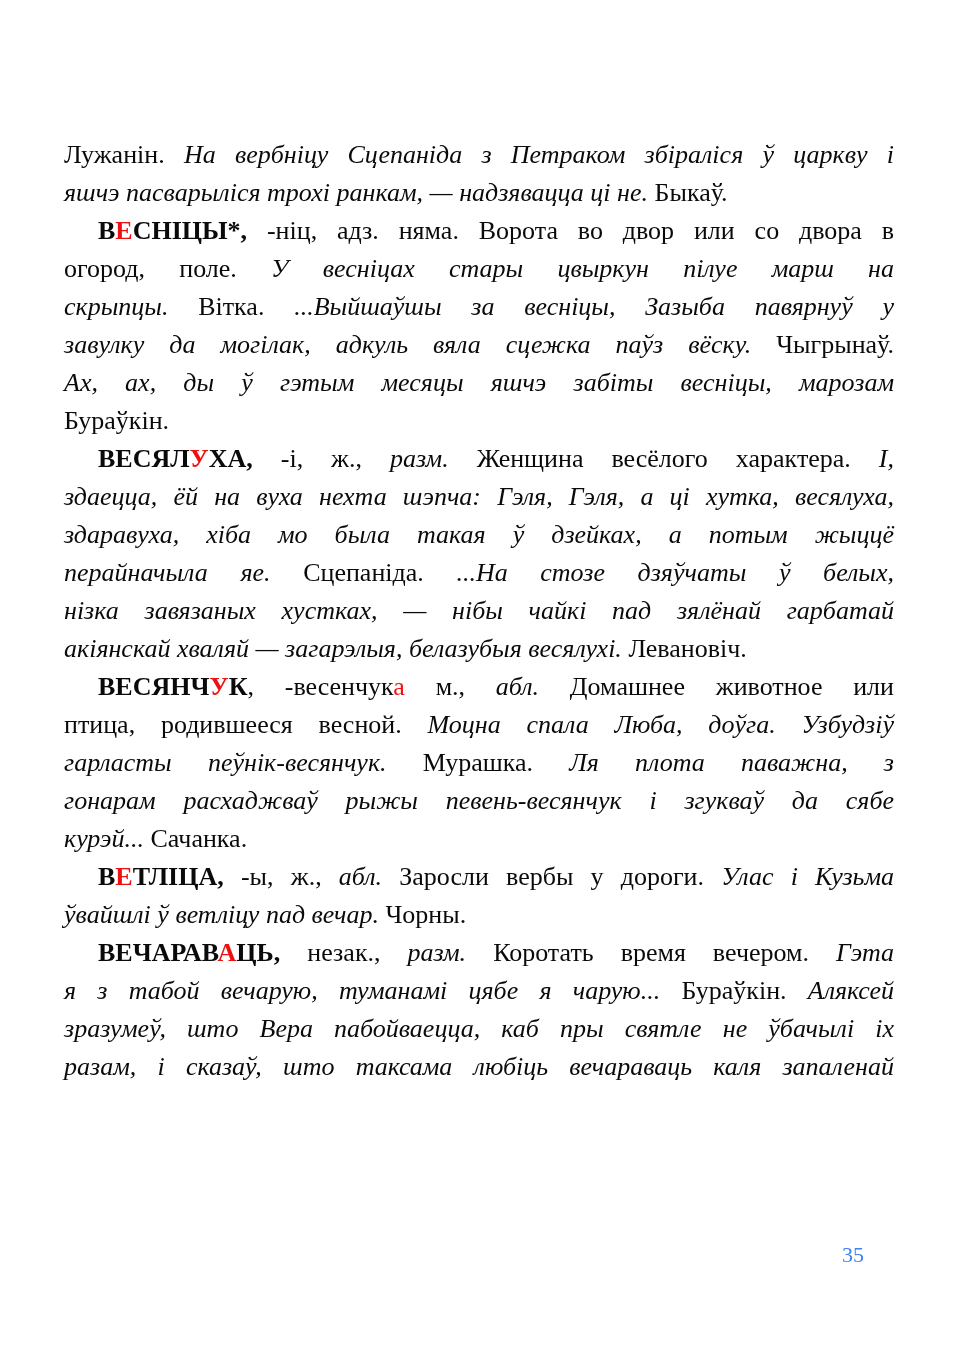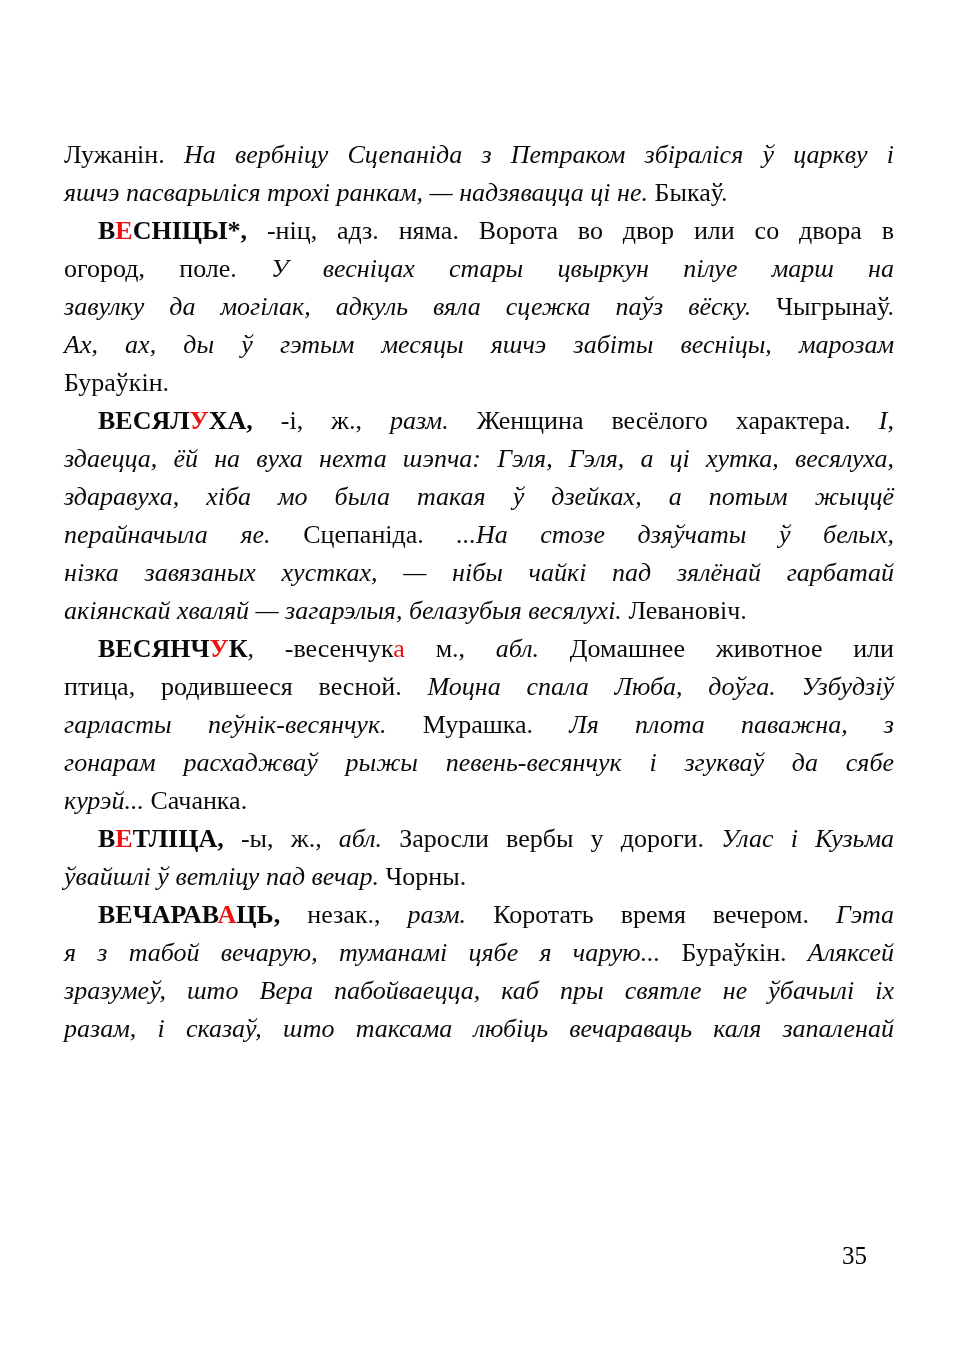--- a/index.html
+++ b/index.html
@@ -36,37 +36,38 @@
   .line.last { text-align-last: left; }
   .line.indent { text-indent: 34px; }
   .b { font-weight: bold; }
   .i { font-style: italic; }
   .red { color: var(--accent-red, #ee1111); }
   #page-number {
     position: absolute;
     left: 842px;
     top: 1242px;
     width: 52px;
-    font-size: 25px;
-    color: #000000;
+    font-size: 22px;
+    color: #3b82f6;
     text-align: left;
   }
 </style>
 </head>
 <body>
 
 <div id="page" style="background: rgb(255, 255, 255);">
   <div id="text-block" style="color: rgb(10, 10, 10);">
       <div class="para">
         <div class="line"><span class="">Лужанін.  </span><span class="i">На вербніцу Сцепаніда з Петраком збіраліся ў царкву і</span></div>
         <div class="line last"><span class="i">яшчэ пасварыліся трохі ранкам, — надзявацца ці не. </span><span class="">Быкаў.</span></div>
       </div>
       <div class="para">
         <div class="line indent"><span class="b">В</span><span class="b red">Е</span><span class="b">СНІЦЫ*, </span><span class="">-ніц, адз. няма. Ворота во двор или со двора в</span></div>
         <div class="line"><span class="">огород, поле. </span><span class="i">У весніцах стары цвыркун пілуе марш на</span></div>
+        <div class="line"><span class="i">скрыпцы. </span><span class="">Вітка. </span><span class="i">...Выйшаўшы за весніцы, Зазыба павярнуў у</span></div>
         <div class="line"><span class="i">завулку да могілак, адкуль вяла сцежка паўз вёску. </span><span class="">Чыгрынаў.</span></div>
         <div class="line"><span class="i">Ах, ах, ды ў гэтым месяцы яшчэ забіты весніцы, марозам</span></div>
         <div class="line last"><span class="">Бураўкін.</span></div>
       </div>
       <div class="para">
         <div class="line indent"><span class="b">ВЕСЯЛ</span><span class="b red">У</span><span class="b">ХА, </span><span class="">-і, ж., </span><span class="i">разм. </span><span class="">Женщина весёлого характера. </span><span class="i">І,</span></div>
         <div class="line"><span class="i">здаецца, ёй на вуха нехта шэпча: Гэля, Гэля, а ці хутка, весялуха,</span></div>
         <div class="line"><span class="i">здаравуха, хіба мо была такая ў дзейках, а потым жыццё</span></div>
         <div class="line"><span class="i">перайначыла яе. </span><span class="">Сцепаніда. </span><span class="i">...На стозе дзяўчаты ў белых,</span></div>
         <div class="line"><span class="i">нізка завязаных хустках, — нібы чайкі пад зялёнай гарбатай</span></div>

